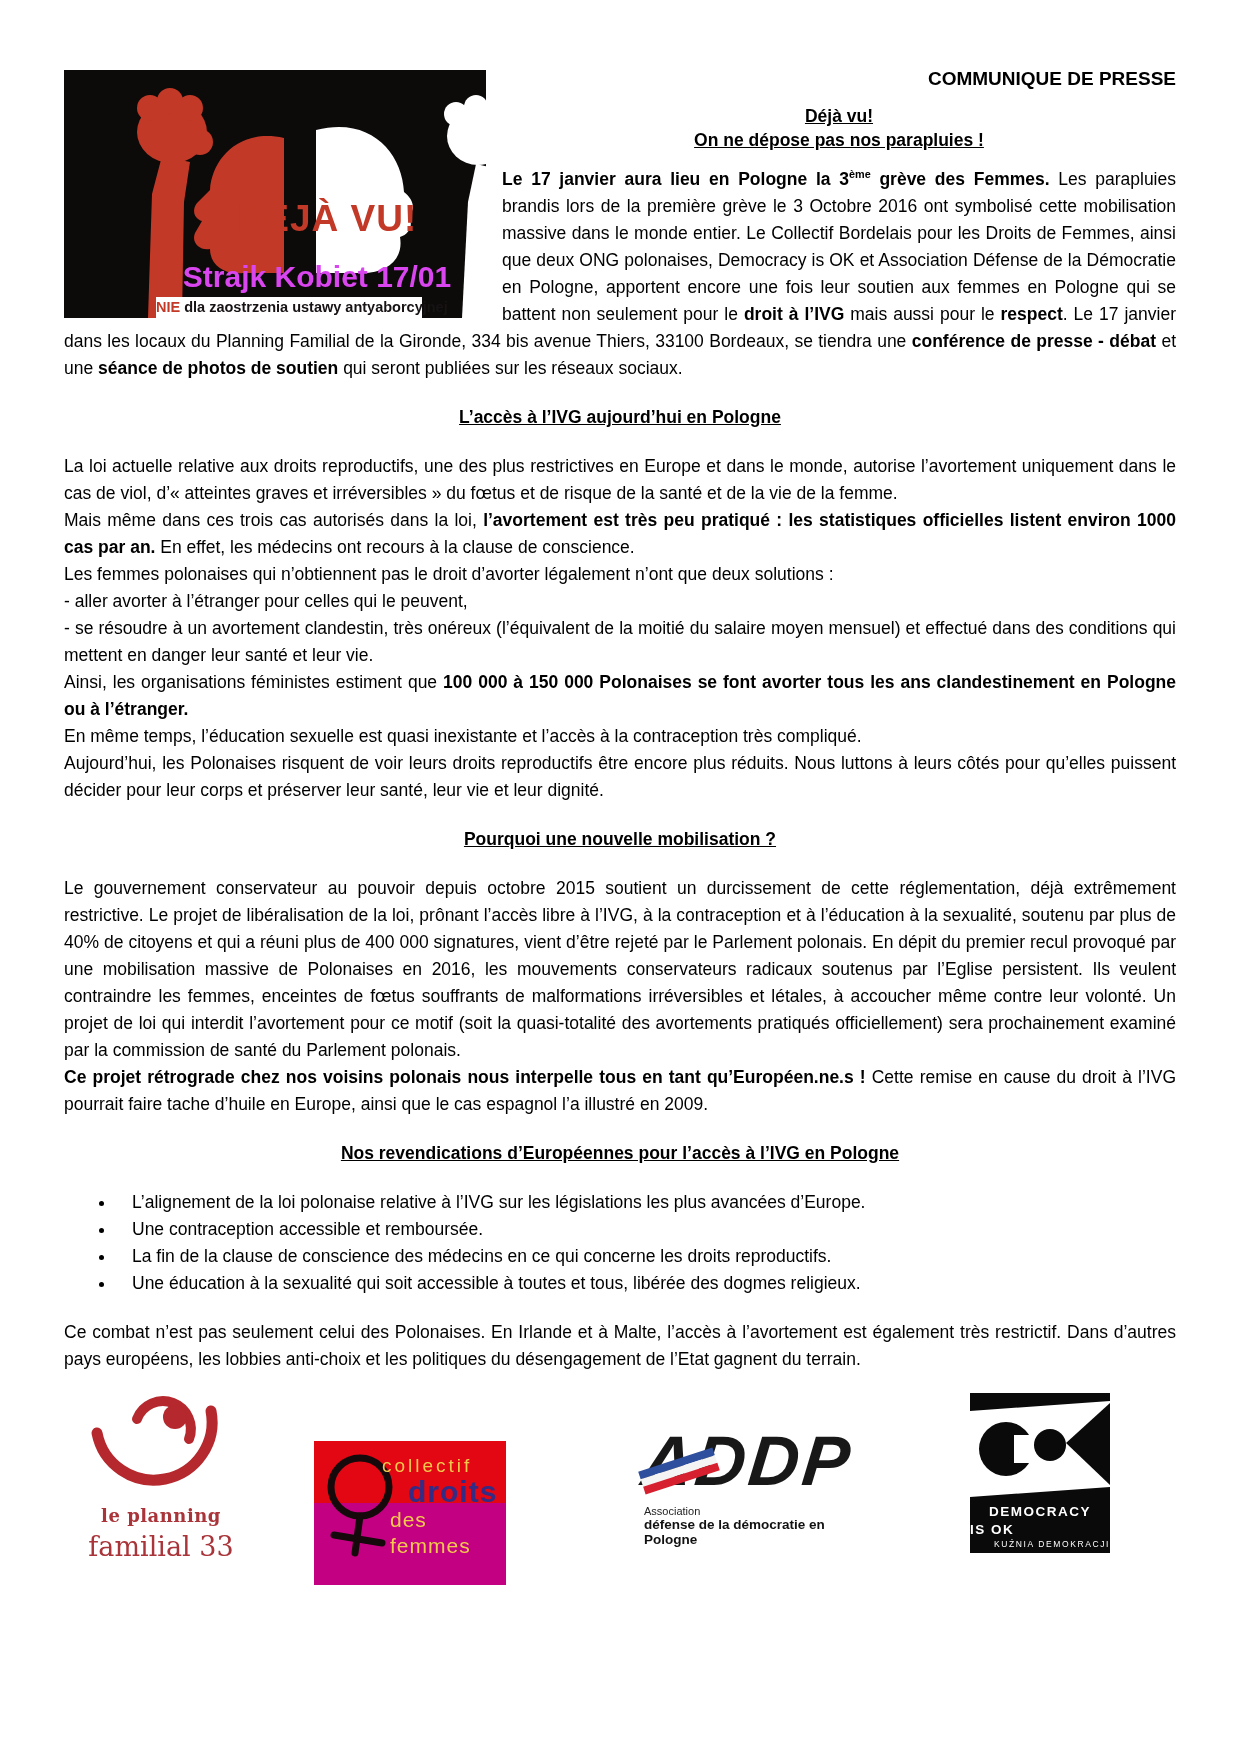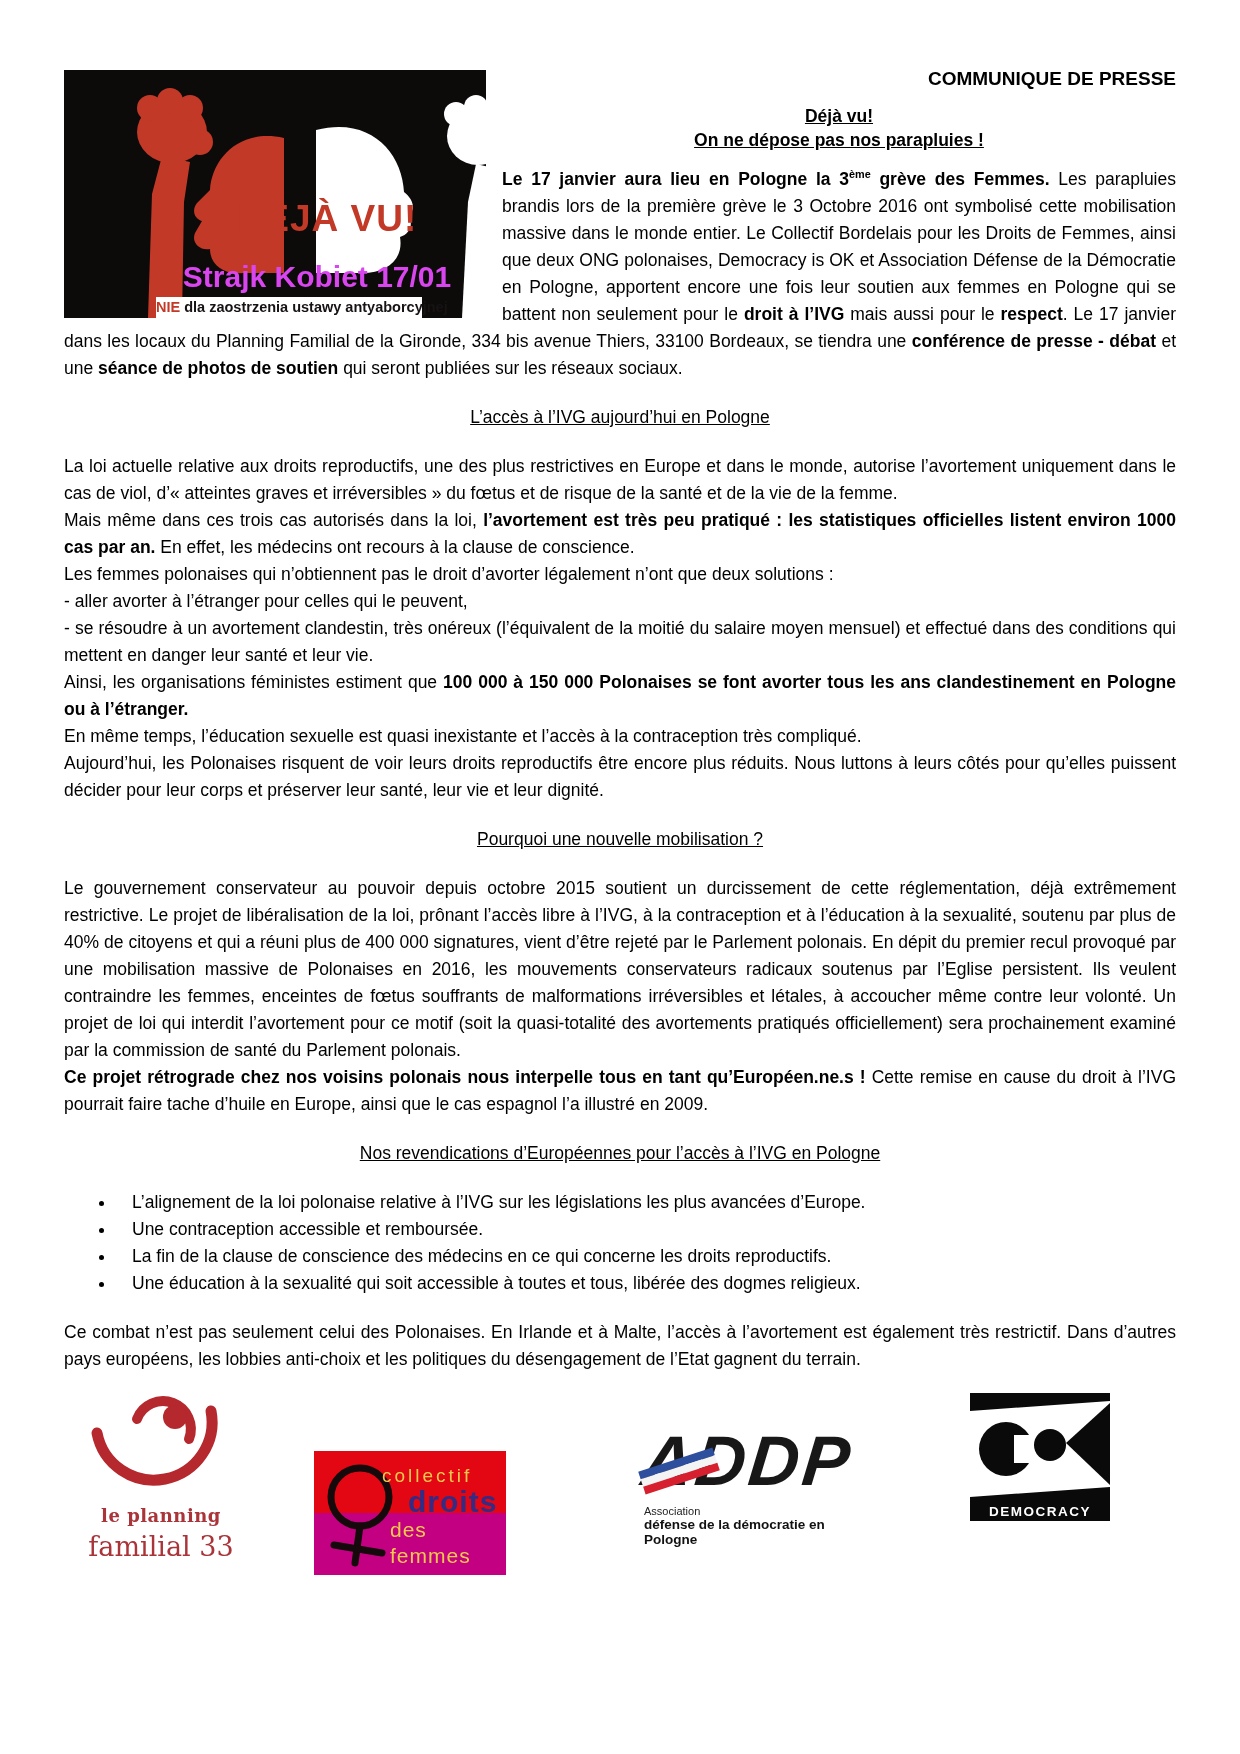--- a/index.html
+++ b/index.html
@@ -37,21 +37,21 @@
   .subtitle {
     font-size:17.5px; font-weight:bold; text-decoration:underline;
     text-align:center; line-height:24px;
   }
   
   .para { font-size:17.5px; line-height:27px; text-align:justify; }
   .para .bold, .bold { font-weight:bold; }
   sup { font-size:0.62em; vertical-align:super; line-height:0; }
   .intro { margin-top:14px; }
   .heading {
-    font-size:17.5px; line-height:27px; font-weight:normal;
+    font-size:17.5px; line-height:27px; font-weight:bold;
     text-decoration:underline; text-align:center; margin:22px 0;
   }
   ul.claims { margin-top:10px; padding-left:52px; }
   ul.claims li { font-size:17.5px; line-height:27px; padding-left:16px; }
   .closing { margin-top:22px; }
   .final-statement {
     margin-top:26px; font-size:17.5px; line-height:27px;
     font-weight:bold; text-align:center;
   }
   
@@ -62,21 +62,21 @@
   .logo-planning .swirl { display:block; margin:0 auto; }
   .planning-l1 {
     font-family:"DejaVu Serif", serif; font-weight:bold;
     font-size:18px; color:#a93439; letter-spacing:0.5px; line-height:30px;
   }
   .planning-l2 {
     font-family:"DejaVu Serif", serif; font-size:27px; color:#a93439;
     line-height:31px;
   }
   
-  .logo-collectif { left:250px; top:52px; width:192px; height:124px;margin-top:10px; }
+  .logo-collectif { left:250px; top:52px; width:192px; height:144px; }
   .collectif-bands { position:absolute; inset:0; }
   .collectif-top { position:absolute; left:0; top:0; right:0; height:62px; background:#e30613; }
   .collectif-bottom { position:absolute; left:0; top:62px; right:0; bottom:0; background:#c40082; }
   .collectif-venus { position:absolute; left:4px; top:6px; }
   .collectif-text { position:absolute; left:68px; top:14px; width:124px; }
   .collectif-w1 { color:#f2c94c; font-size:19px; letter-spacing:3px; line-height:22px; }
   .collectif-w2 { color:#342c84; font-size:30px; font-weight:bold; letter-spacing:1px; line-height:30px; padding-left:26px; }
   .collectif-w3 { color:#f2c94c; font-size:21px; letter-spacing:1px; line-height:26px; padding-left:8px; }
   
   .logo-addp { left:574px; top:40px; width:240px; height:134px; }
@@ -86,21 +86,21 @@
     position:relative; z-index:1; padding-left:4px;
   }
   .addp-flag { position:absolute; left:2px; top:30px; z-index:2; transform:rotate(-18deg); }
   .addp-flag div { width:78px; height:8px; }
   .addp-blue { background:#2d4f9e; }
   .addp-white { background:#f4f4f4; }
   .addp-red { background:#d6202f; }
   .addp-assoc { margin-top:12px; font-size:11px; color:#222; padding-left:6px; }
   .addp-line { font-size:13.5px; font-weight:bold; color:#111; padding-left:6px; }
   
-  .logo-dok { left:906px; top:4px; width:140px; height:128px; background:#0a0a0a; }
+  .logo-dok { left:906px; top:4px; width:140px; height:160px; background:#0a0a0a; }
   .dok-mark { display:block; }
   .dok-l1 { color:#fff; font-size:13.5px; font-weight:bold; letter-spacing:1.5px; text-align:center; line-height:18px; margin-top:6px; }
   .dok-l2 { color:#fff; font-size:13.5px; font-weight:bold; letter-spacing:1.5px; line-height:17px; }
   .dok-l3 { color:#fff; font-size:8.5px; letter-spacing:1.6px; text-align:right; line-height:13px; }
 </style>
 </head>
 <body>
 
 <div class="page">
 

